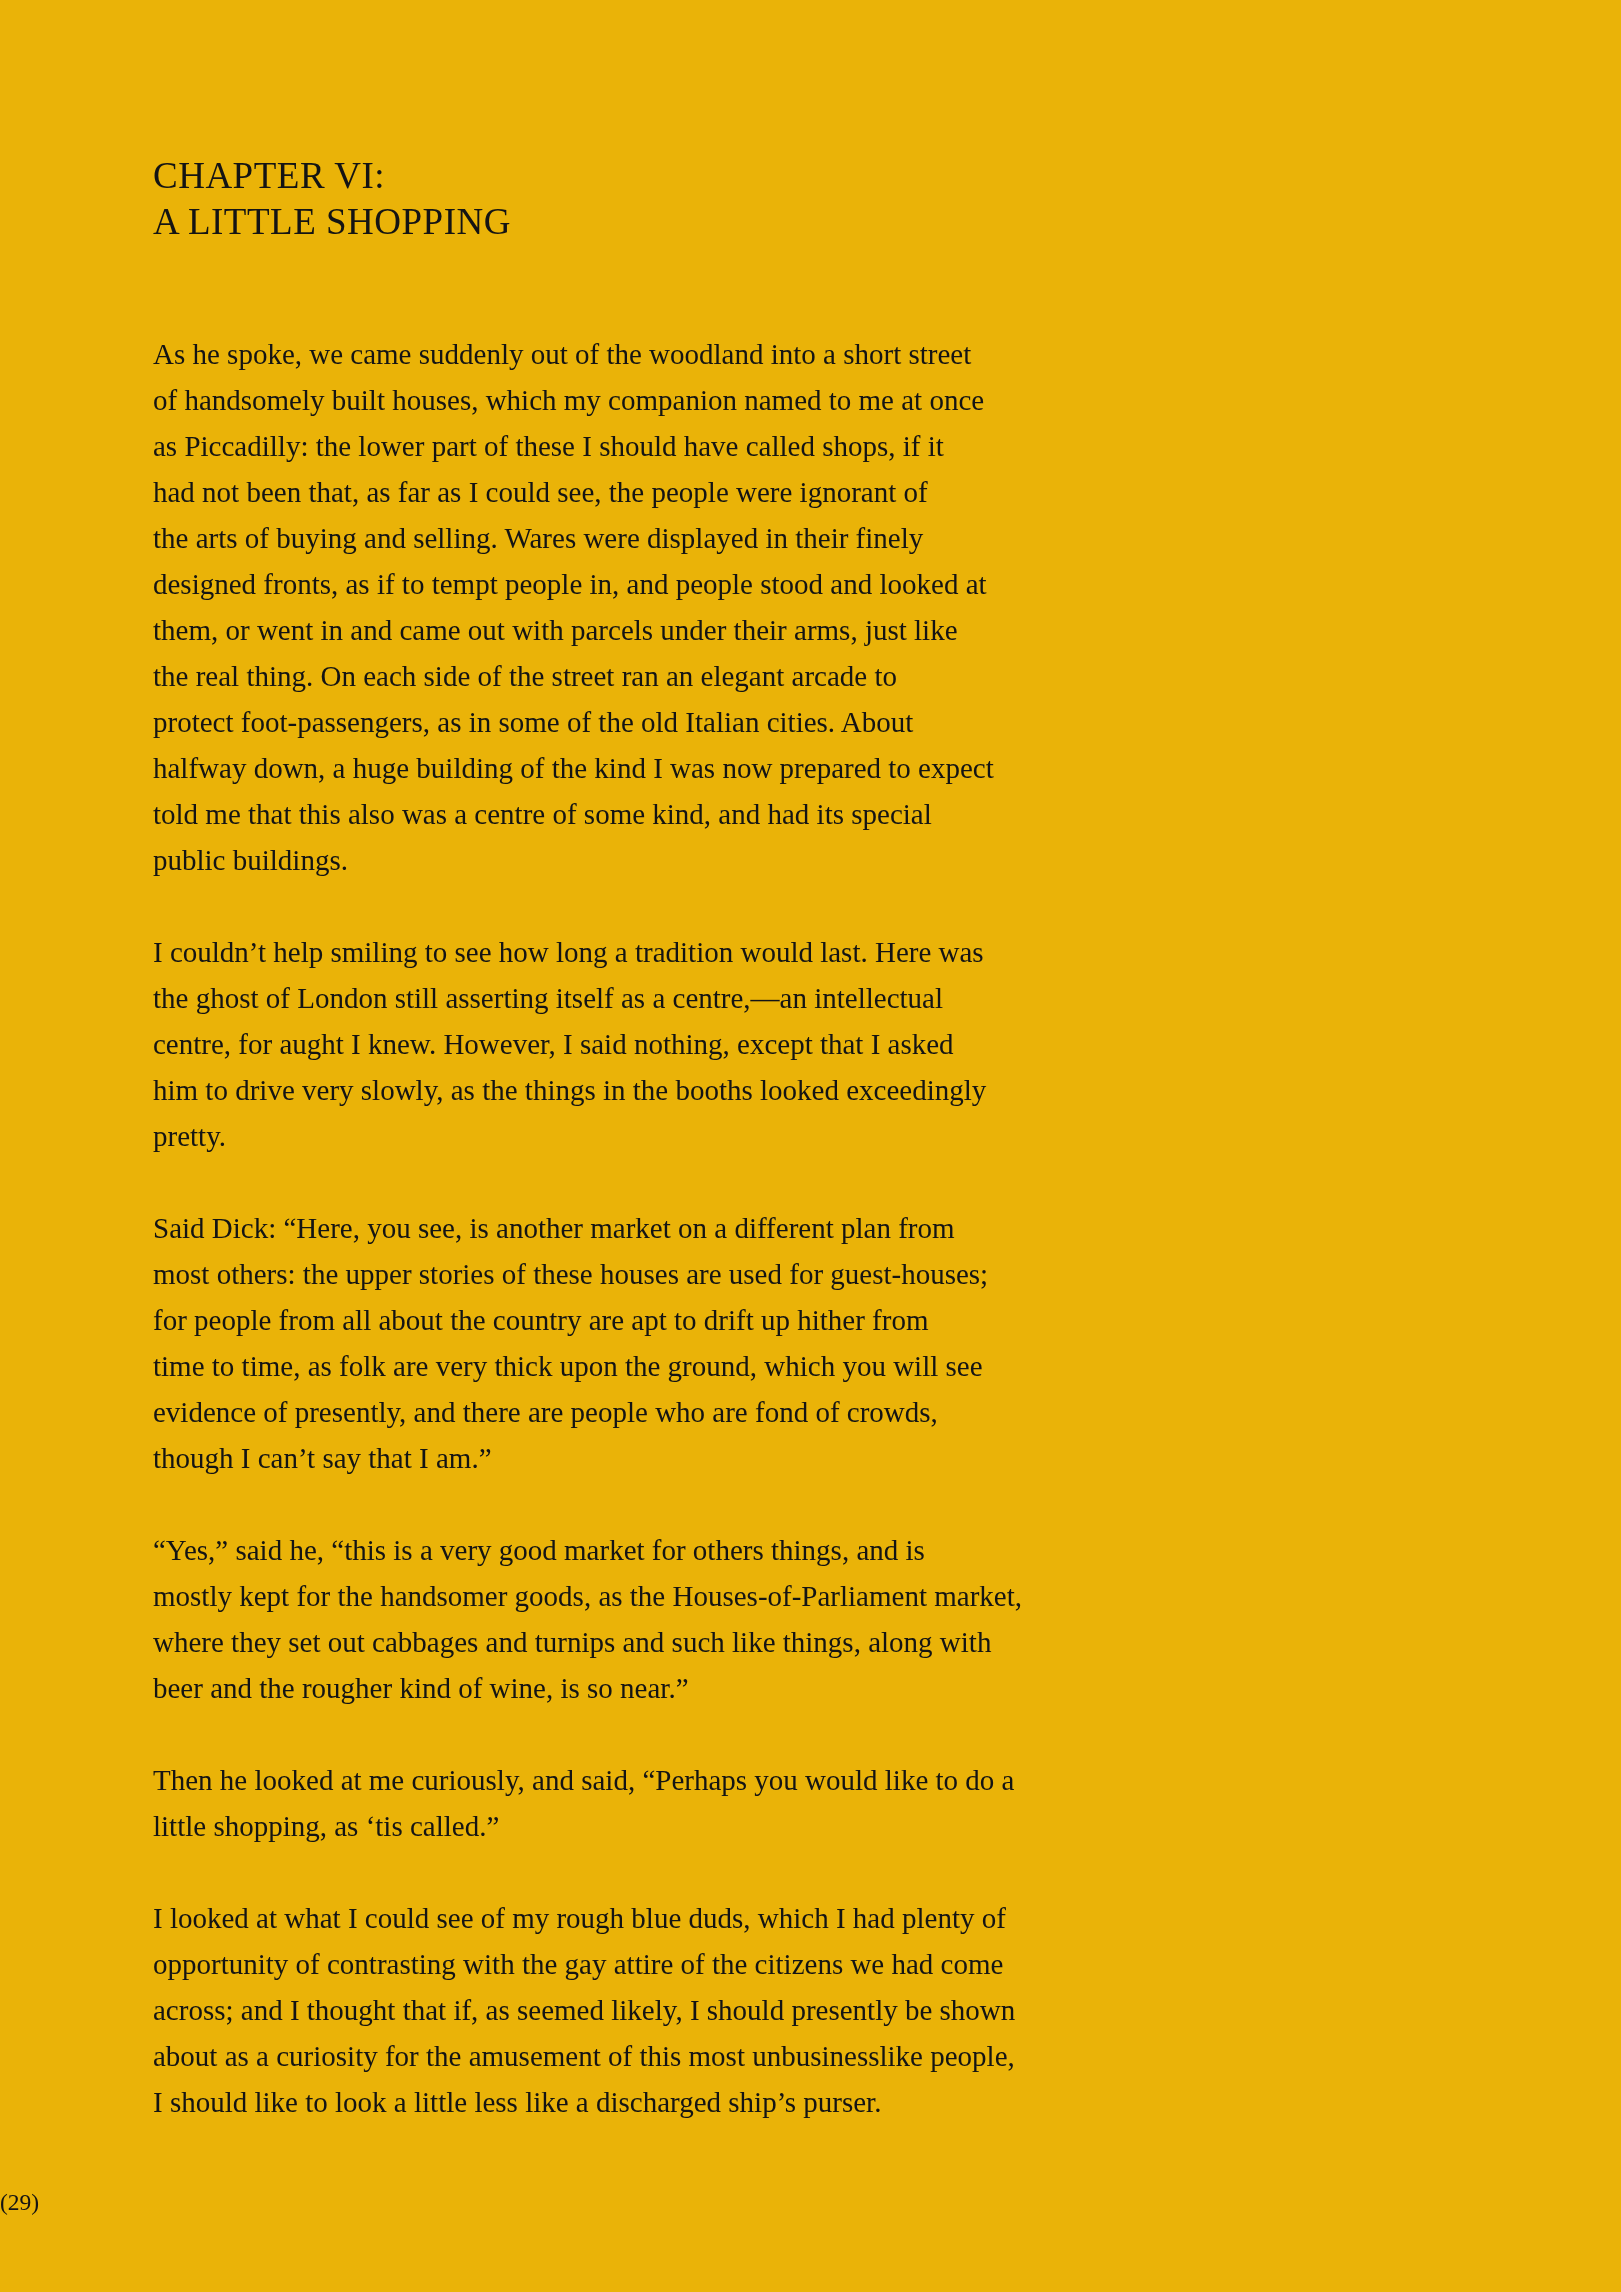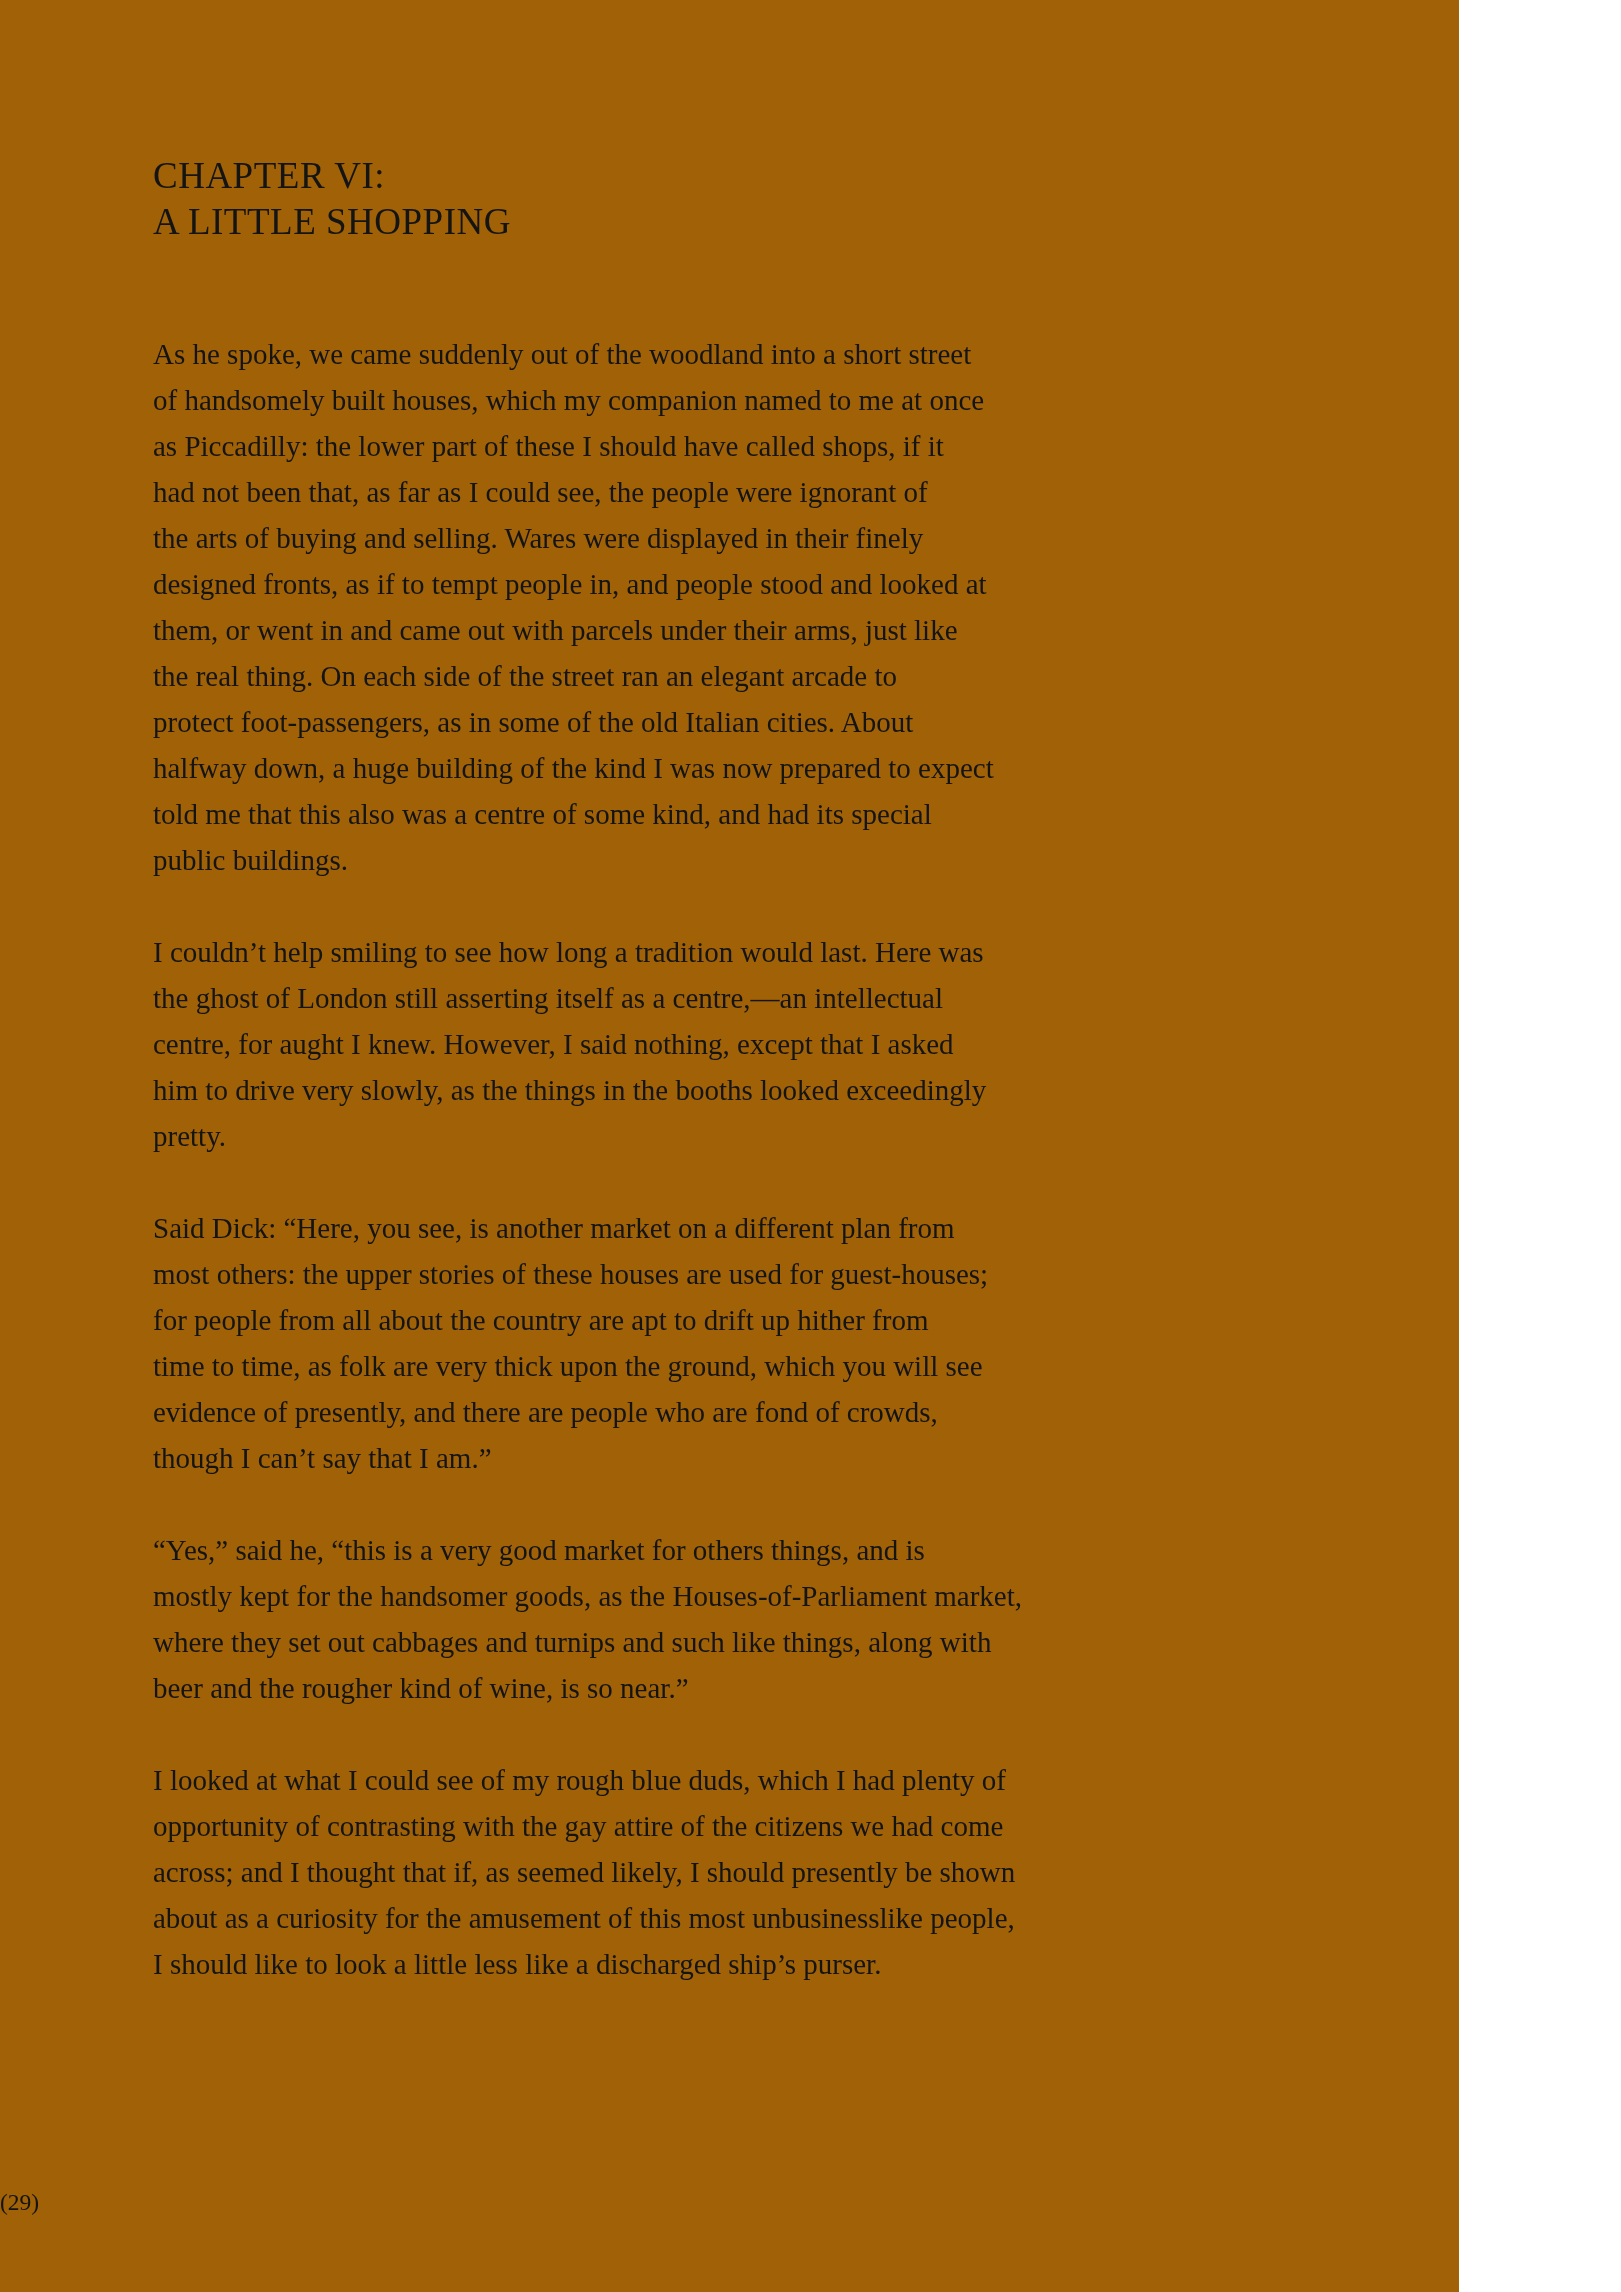--- a/index.html
+++ b/index.html
@@ -2,23 +2,23 @@
 <html><head>
 <meta charset="utf-8">
 <style>
   html, body {
     margin: 0;
     padding: 0;
     background: #ffffff;
   }
   .page {
     position: relative;
-    width: 1459px;
+    width: 1621px;
     height: 2293px;
-    background: #a16207;
+    background: #eab308;
     color: #141414;
     font-family: "Liberation Serif", serif;
     overflow: hidden;
   }
   .content {
     position: absolute;
     left: 153px;
     top: 0;
     width: 1284px;
   }
@@ -76,20 +76,22 @@
     <p class="para">Said Dick: “Here, you see, is another market on a different plan from
 most others: the upper stories of these houses are used for guest-houses;
 for people from all about the country are apt to drift up hither from
 time to time, as folk are very thick upon the ground, which you will see
 evidence of presently, and there are people who are fond of crowds,
 though I can’t say that I am.”</p>
     <p class="para">“Yes,” said he, “this is a very good market for others things, and is
 mostly kept for the handsomer goods, as the Houses-of-Parliament market,
 where they set out cabbages and turnips and such like things, along with
 beer and the rougher kind of wine, is so near.”</p>
+    <p class="para">Then he looked at me curiously, and said, “Perhaps you would like to do a
+little shopping, as ‘tis called.”</p>
     <p class="para">I looked at what I could see of my rough blue duds, which I had plenty of
 opportunity of contrasting with the gay attire of the citizens we had come
 across; and I thought that if, as seemed likely, I should presently be shown
 about as a curiosity for the amusement of this most unbusinesslike people,
 I should like to look a little less like a discharged ship’s purser.</p>
   </div>
   <div class="page-number">(29)</div>
 </div>
 
 

